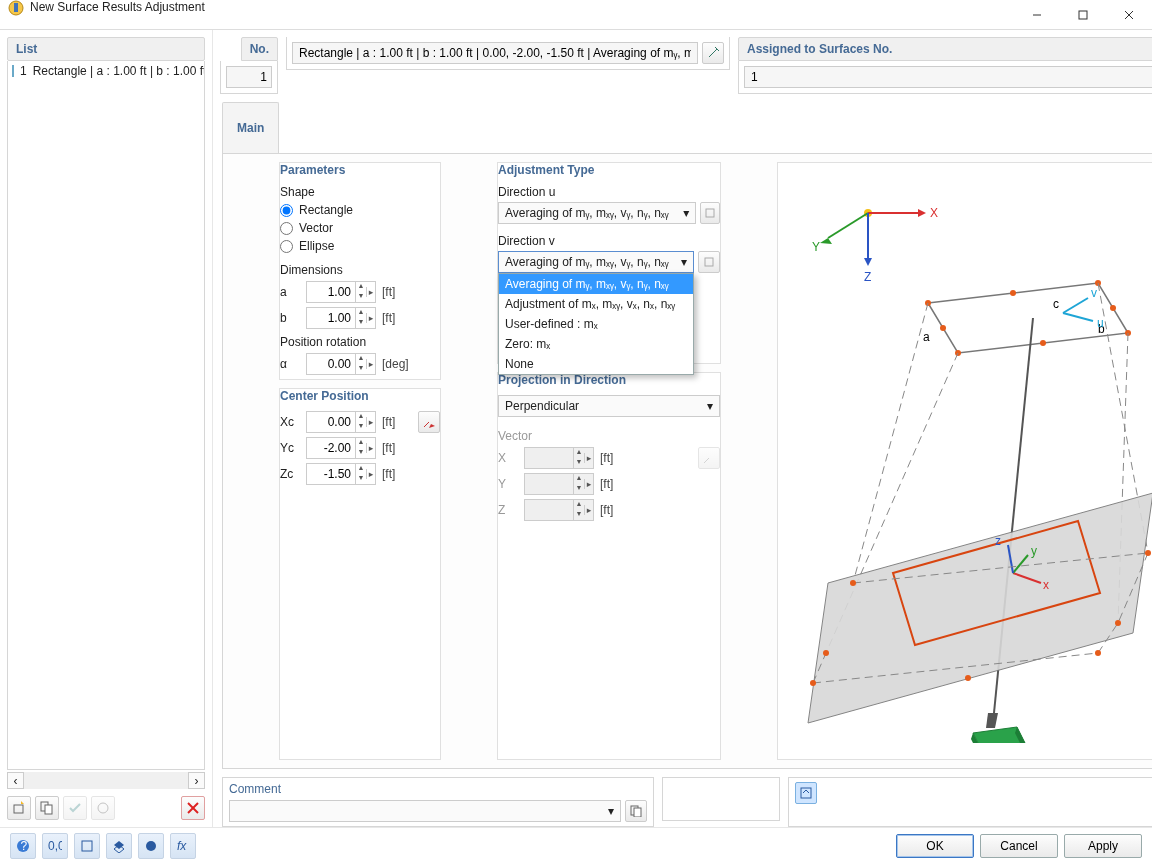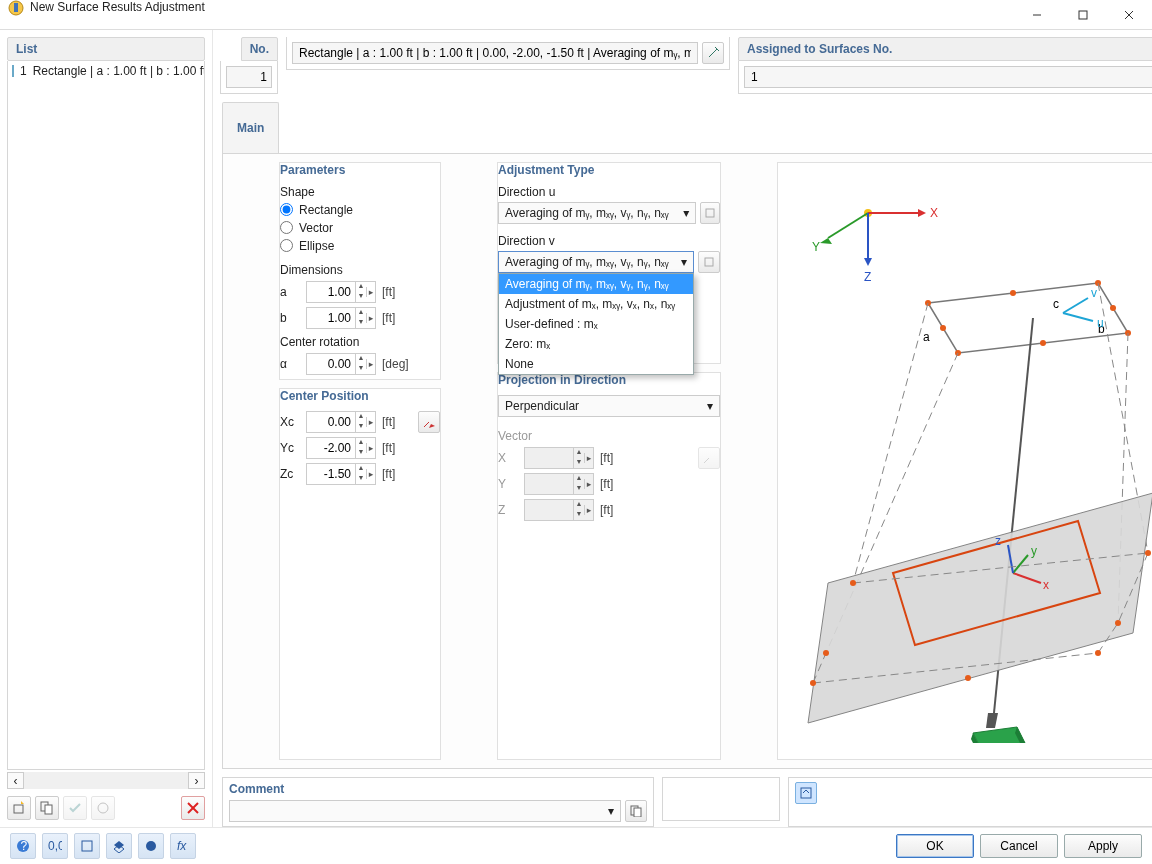--- a/index.html
+++ b/index.html
@@ -38,39 +38,39 @@
 .grp-assign .bd input { flex:1; height:22px; border:1px solid #ccc; padding:0 6px; background:#f6f6f6;}
 .tabbar { margin:8px 9px 0 9px; display:flex; }
 .tab { padding:18px 14px; border:1px solid #d6d6d6; border-bottom:none; background:#fafafa; border-radius:2px 2px 0 0; color:#456a95; font-weight:600;}
 .tab.active { background:#f4f4f4; }
 .tabbody { margin:0 9px; border:1px solid #d6d6d6; background:#fdfdfd; height:658px; display:flex; gap:8px; padding:8px;}
 .col1 { width:210px; display:flex; flex-direction:column; gap:8px;}
 .col2 { width:272px; display:flex; flex-direction:column; gap:8px;}
 .col3 { flex:1; }
 .section { border:1px solid #e0e0e0; background:#fff; padding:0;margin-left:48px; }
 .section .stitle { color:#456a95; font-weight:600; margin-bottom:8px; }
-.radio { display:flex; align-items:flex-start; gap:6px; margin:4px 0; }
+.radio { display:flex; align-items:center; gap:6px; margin:4px 0; }
 .radio input { width:13px; height:13px; }
 .row { display:flex; align-items:center; gap:6px; margin:4px 0; height:22px;}
 .row label { width:20px; }
 .spin { width:70px; height:22px; border:1px solid #ccc; display:flex; align-items:center; }
 .spin input { width:48px; border:none; text-align:right; padding:0 4px; height:20px; outline:none;}
 .spin .updn { width:12px; display:flex; flex-direction:column; }
 .spin .updn div { height:10px; font-size:7px; line-height:7px; text-align:center; color:#555; border-left:1px solid #ccc;}
 .spin .arrow { width:10px; font-size:9px; text-align:center; color:#555; border-left:1px solid #ccc;}
 .unit { color:#444; }
 .combo { width:100%; height:22px; border:1px solid #ccc; background:#fafafa; display:flex; align-items:center; padding:0 6px; justify-content:space-between;}
 .dd { position:relative; }
 .ddlist { position:absolute; top:22px; left:0; right:0; background:#fff; border:1px solid #9aa; box-shadow:3px 3px 6px rgba(0,0,0,0.25); z-index:20;}
 .ddlist div { padding:3px 6px; }
 .ddlist div.sel { background:#3399ff; color:#fff; }
 .lbl { margin:6px 0 3px 0; display:block;}
 .commentrow { display:flex; gap:8px; margin:8px 9px 0 9px; }
 .commentbox { border:1px solid #d6d6d6; background:#fff; padding:4px 6px; }
-.commentbox .stitle{color:#456a95;font-weight:700;margin-bottom:4px;}
+.commentbox .stitle{color:#456a95;font-weight:400;margin-bottom:4px;}
 .commentbox.c1 { flex:0.52; }
 .commentbox.c2 { width:118px; }
 .commentbox.c3 { flex:0.48; }
 .footer { height:37px; display:flex; align-items:center; padding:0 10px; gap:6px; border-top:1px solid #e7e7e7; }
 .footer .spacer { flex:1; }
 .fbtn { width:78px; height:24px; border:1px solid #9aa; background:linear-gradient(#fdfdfd,#eaeaea); border-radius:2px;}
 .fbtn.ok { border:1px solid #3b77c4; box-shadow:0 0 0 1px #a5c5eb inset;}
 .ftool { width:26px; height:26px; border:1px solid #c5d3e4; background:linear-gradient(#e9f1fb,#d6e4f4); border-radius:2px; display:flex;align-items:center;justify-content:center;}
 .disfield { color:#999; }
 svg { display:block; }
@@ -227,21 +227,21 @@
             <div class="spin">
                 <input value="1.00" style="">
                 <div class="updn">
                   <div>▲</div>
                   <div>▼</div>
                 </div>
                 <div class="arrow">▸</div>
               </div>
             <span class="unit">[ft]</span>
           </div>
-          <span class="lbl" style="margin-top:6px">Center rotation</span>
+          <span class="lbl" style="margin-top:6px">Position rotation</span>
           <div class="row">
             <label>α</label>
             <div class="spin">
                 <input value="0.00" style="">
                 <div class="updn">
                   <div>▲</div>
                   <div>▼</div>
                 </div>
                 <div class="arrow">▸</div>
               </div>

